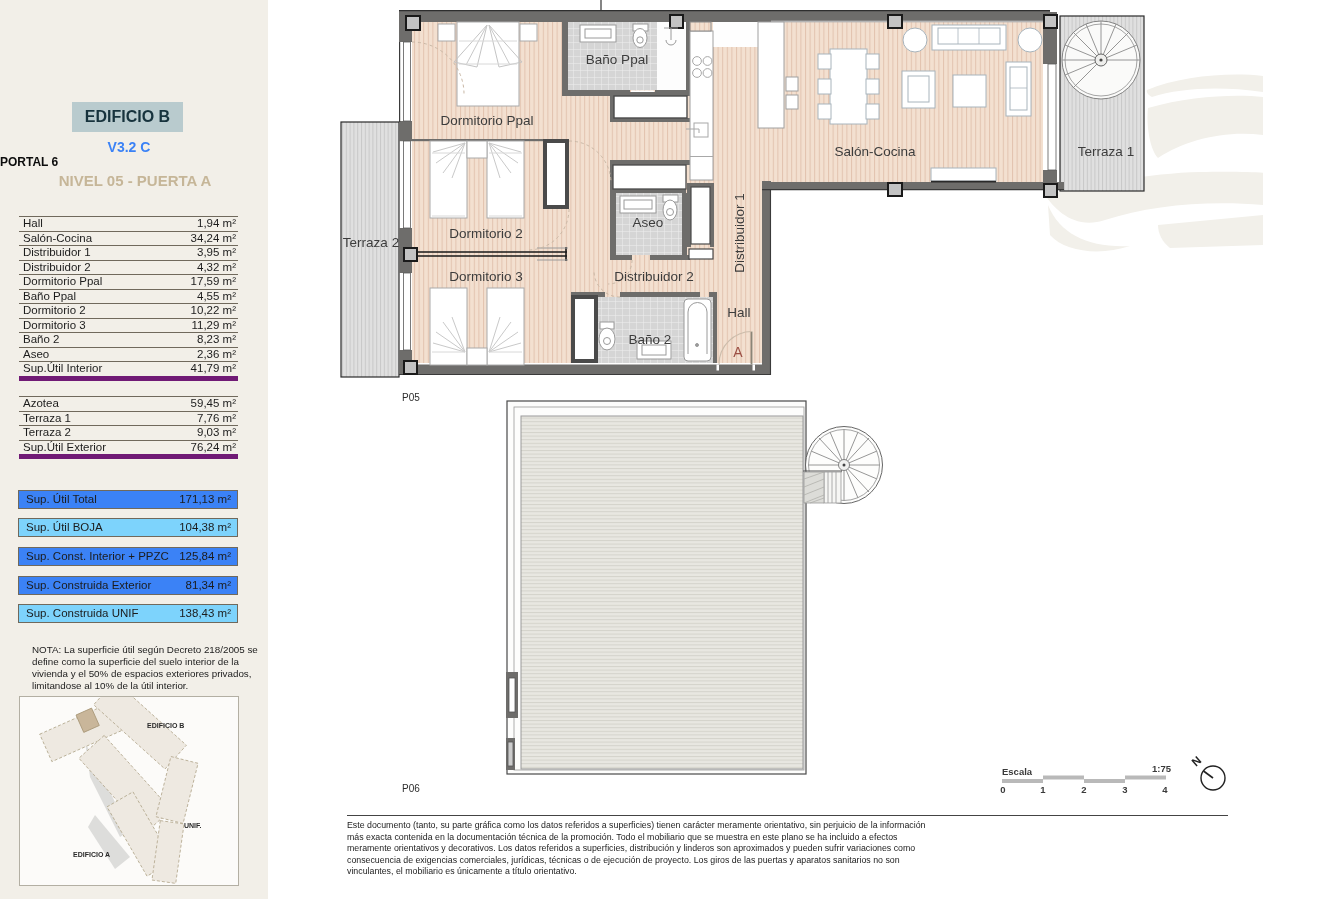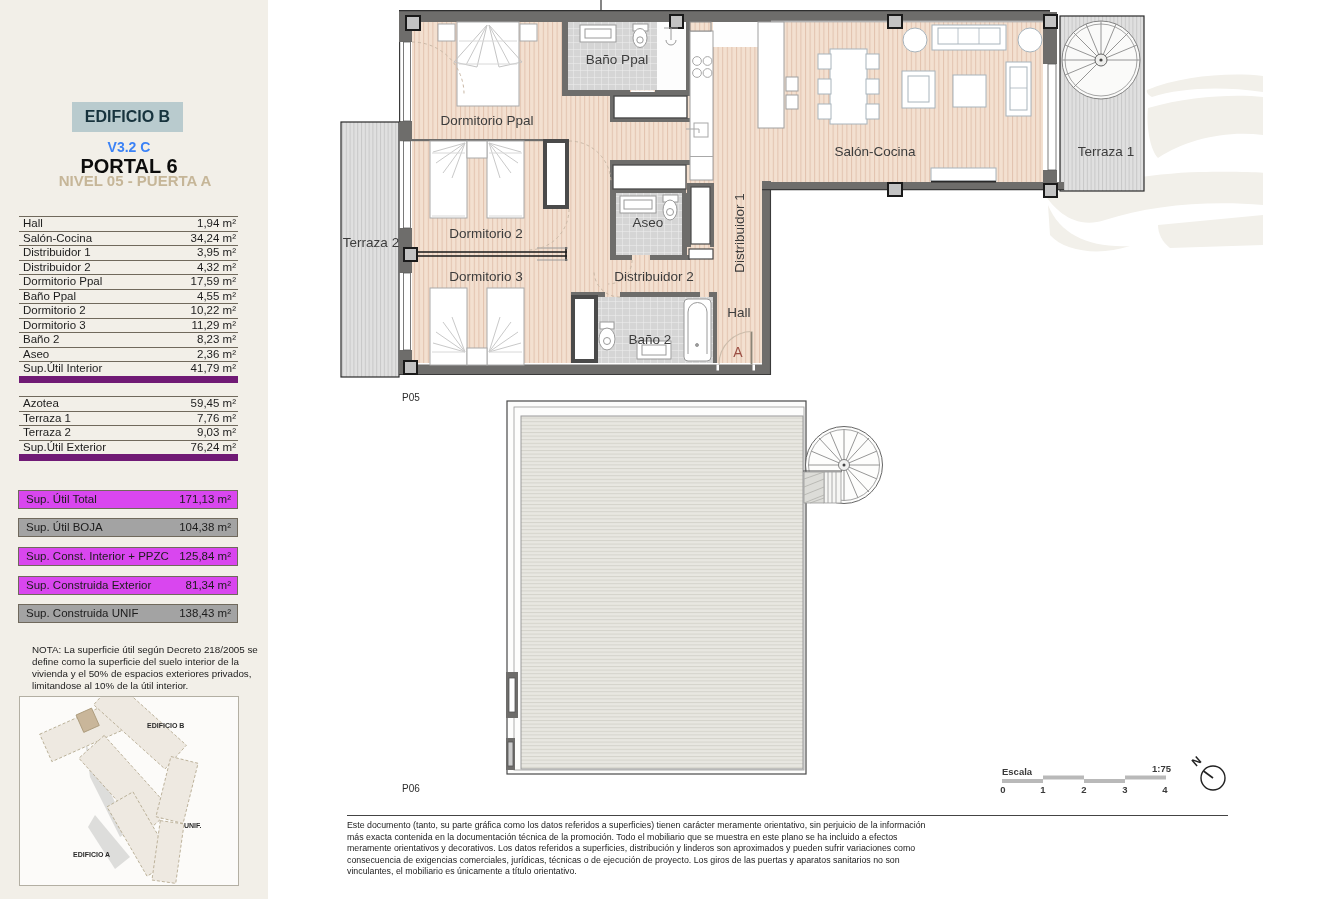--- a/index.html
+++ b/index.html
@@ -2,32 +2,32 @@
 <html><head>
 <meta charset="utf-8">
 <style>
   html,body{margin:0;padding:0;}
   body{font-family:"Liberation Sans",sans-serif;}
   #page{position:relative;width:1330px;height:899px;background:#ffffff;overflow:hidden;}
   #sidebar{position:absolute;left:0;top:0;width:268px;height:899px;background:#f2efe8;}
   .hdrbox{position:absolute;left:72px;top:102px;width:111px;height:30px;background:#b9cbce;
     color:#17333d;font-weight:bold;font-size:16px;text-align:center;line-height:30px;}
   .v32{position:absolute;left:0;top:139px;width:258px;text-align:center;color:#3b82f6;font-weight:bold;font-size:14px;}
-  .portal{position:absolute;left:0;top:155px;width:258px;text-align:center;color:#0c0c0c;font-weight:bold;font-size:20px;}
+  .portal{position:absolute;left:0;top:155px;width:258px;text-align:left;color:#0c0c0c;font-weight:bold;font-size:12px;}
   .nivel{position:absolute;left:0;top:172px;width:258px;text-align:center;color:#c6b698;font-weight:bold;font-size:15px;padding-left:6px;}
   table.areas{position:absolute;left:19px;width:219px;border-collapse:collapse;font-size:11.5px;color:#1c1c1c;}
   table.areas td{border-top:1px solid #70695c;padding:0 2px 0 4px;height:13.5px;line-height:13px;}
   table.areas tr td:last-child{text-align:right;}
-  table.areas tr.last td{border-bottom:7px solid #701a75;margin-left:12px;}
+  table.areas tr.last td{border-bottom:5px solid #701a75;margin-left:12px;}
   .sumbox{position:absolute;left:18px;width:218px;height:17px;border:1px solid #70695c;
     font-size:11.5px;color:#1c1c1c;line-height:17px;white-space:nowrap;}
   .sumbox .l{position:absolute;left:7px;}
   .sumbox .r{position:absolute;right:6px;margin-left:12px;}
-  .beige{background:#d946ef;}
-  .white{background:#a3a3a3;}
+  .beige{background:#3b82f6;}
+  .white{background:#7dd3fc;}
   .nota{position:absolute;left:32px;top:644px;width:240px;font-size:9.8px;color:#1c1c1c;line-height:12px;white-space:nowrap;}
   #siteplan{position:absolute;left:19px;top:696px;width:218px;height:188px;background:#fcfbf9;border:1px solid #b3afa3;}
   #footer{position:absolute;left:347px;top:820px;width:790px;font-size:8.8px;color:#1c1c1c;line-height:11.6px;}
   .plab{position:absolute;font-size:10px;color:#2c2c2c;}
 </style>
 </head>
 <body>
 <div id="page">
   <div id="sidebar"></div>
 

